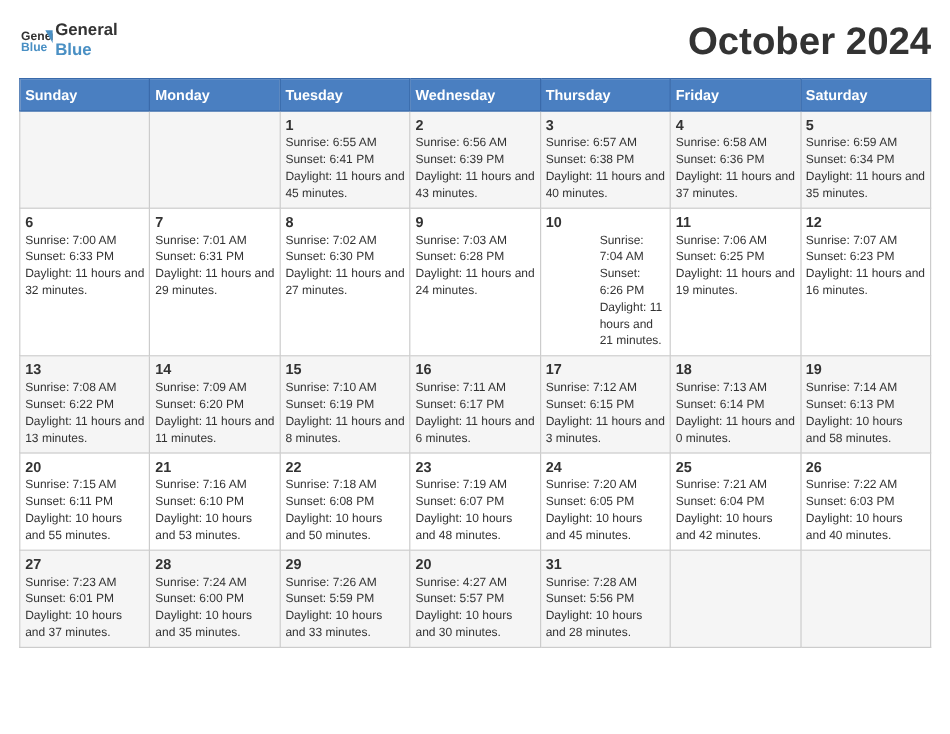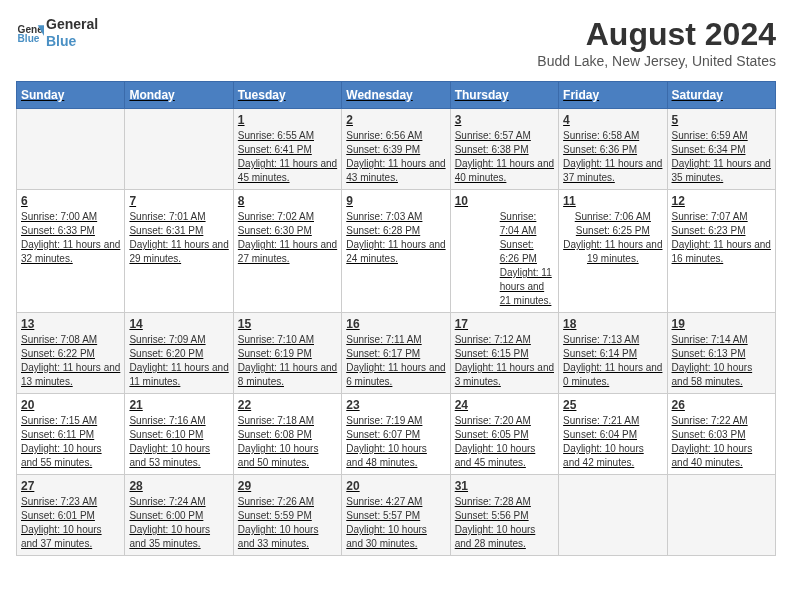--- a/index.html
+++ b/index.html
@@ -34,21 +34,20 @@
       color: #333;
     }
     .subtitle {
       font-size: 14px;
       color: #555;
     }
     table {
       width: 100%;
       border-collapse: collapse;
       font-size: 11px;
-      text-decoration: underline;
     }
     thead tr th {
       background-color: #4a7fc1;
       color: #fff;
       padding: 6px 4px;
       text-align: left;
       font-size: 12px;
       font-weight: bold;
       border: 1px solid #3a6aaa;
     }
@@ -91,22 +90,21 @@
       <text x="2" y="18" font-size="13" font-weight="bold" fill="#333" font-family="Arial">General</text>
       <text x="2" y="30" font-size="13" font-weight="bold" fill="#4a90c4" font-family="Arial">Blue</text>
       <polygon points="28,8 36,8 36,22" fill="#4a90c4"></polygon>
     </svg>
     <div style="display:flex;flex-direction:column;line-height:1.2;">
       <span style="font-size:14px;font-weight:bold;color:#333;">General</span>
       <span style="font-size:14px;font-weight:bold;color:#4a90c4;">Blue</span>
     </div>
   </div>
   <div class="title-block">
-    <div class="month-title">August 2024</div>
-    <div class="subtitle">Budd Lake, New Jersey, United States</div>
+    <div class="month-title">October 2024</div>
   </div>
 </div>
 
 <table>
   <thead>
     <tr>
     <th>Sunday</th>
         <th>Monday</th>
         <th>Tuesday</th>
         <th>Wednesday</th>
@@ -176,21 +174,21 @@
 Daylight: 11 hours and 24 minutes.</div>
         </td>
         <td>
           <span class="day-num">10</span>
           <div class="day-info" style="white-space: pre-line; margin-left: 45px;">Sunrise: 7:04 AM
 Sunset: 6:26 PM
 Daylight: 11 hours and 21 minutes.</div>
         </td>
         <td>
           <span class="day-num">11</span>
-          <div class="day-info" style="white-space: pre-line; text-align: center;">Sunrise: 7:06 AM
+          <div class="day-info" style="white-space: pre-line;">Sunrise: 7:06 AM
 Sunset: 6:25 PM
 Daylight: 11 hours and 19 minutes.</div>
         </td>
         <td>
           <span class="day-num">12</span>
           <div class="day-info" style="white-space: pre-line;">Sunrise: 7:07 AM
 Sunset: 6:23 PM
 Daylight: 11 hours and 16 minutes.</div>
         </td>
       </tr>

